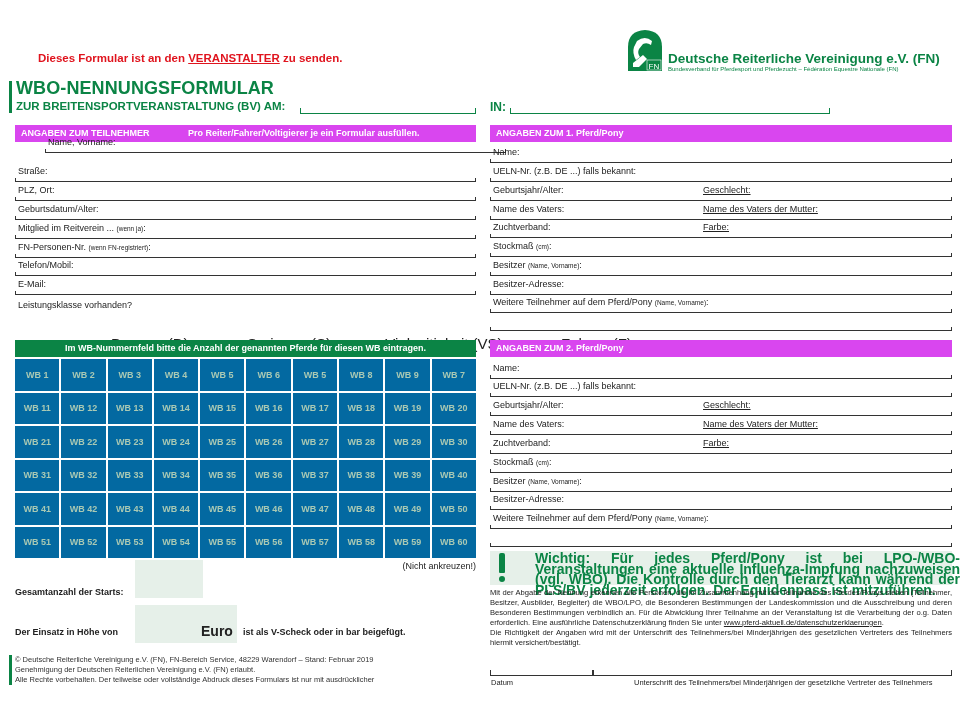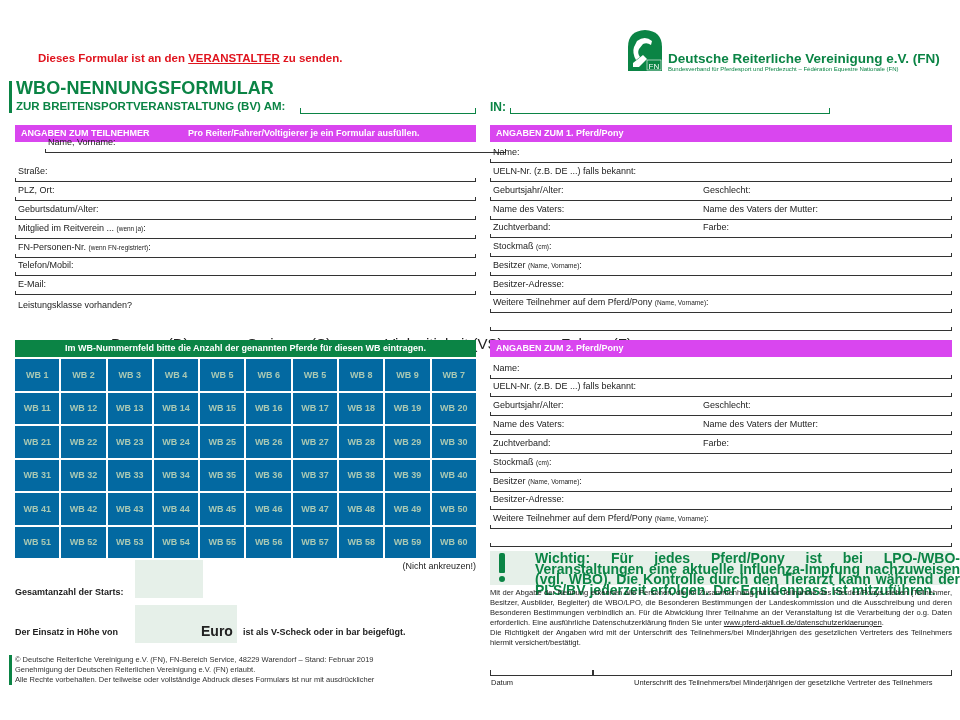--- a/index.html
+++ b/index.html
@@ -17,21 +17,21 @@
 
   .logo { left: 625px; top: 27px; width: 40px; height: 46px; }
   .logo-title { left: 668px; top: 51px; font-size: 13.5px; font-weight: bold; color: #0b8445; }
   .logo-sub { left: 668px; top: 66px; font-size: 6px; color: #0b8445; }
 
   .section-head { height: 17px; background: #d946ef; color: #fff; font-size: 9px; font-weight: bold; line-height: 17px; padding-left: 6px; }
   .field { position: absolute; height: 18px; border-bottom: 1.2px solid #333; font-size: 9px; line-height: 14px; padding-left: 3px; color: #222; }
   .field::before { content: ""; position: absolute; left: 0; bottom: -1px; width: 1px; height: 4px; background: #333; }
   .field::after { content: ""; position: absolute; right: 0; bottom: -1px; width: 1px; height: 4px; background: #333; }
   .field small { font-size: 6.5px; }
-  .field .col2 { position: absolute; left: 213px; top: 0; }
+  .field .col2 { position: absolute; left: 213px; top: 0; text-decoration: underline; }
 
   .wb-head { left: 15px; top: 340px; width: 461px; height: 17px; background: #0b8445; color: #fff; font-size: 9px; font-weight: bold; text-align: center; line-height: 17px; }
   .wb-grid { left: 15px; top: 359px; width: 461px; display: grid; grid-template-columns: repeat(10, 1fr); grid-auto-rows: 31.5px; gap: 2px; }
   .wb-cell { background: #0369a1; color: #a9c9b4; font-size: 9px; font-weight: bold; display: flex; align-items: center; justify-content: center; }
   .nicht { right: 484px; top: 561px; font-size: 9px; color: #222; }
   .label-b { font-size: 9px; font-weight: bold; color: #222; }
   .box { background: #e6f0e9; }
   .euro { font-size: 14px; font-weight: bold; color: #222; }
 
   .footer-bar { left: 9px; top: 655px; width: 3px; height: 30px; background: #0b8445; }

